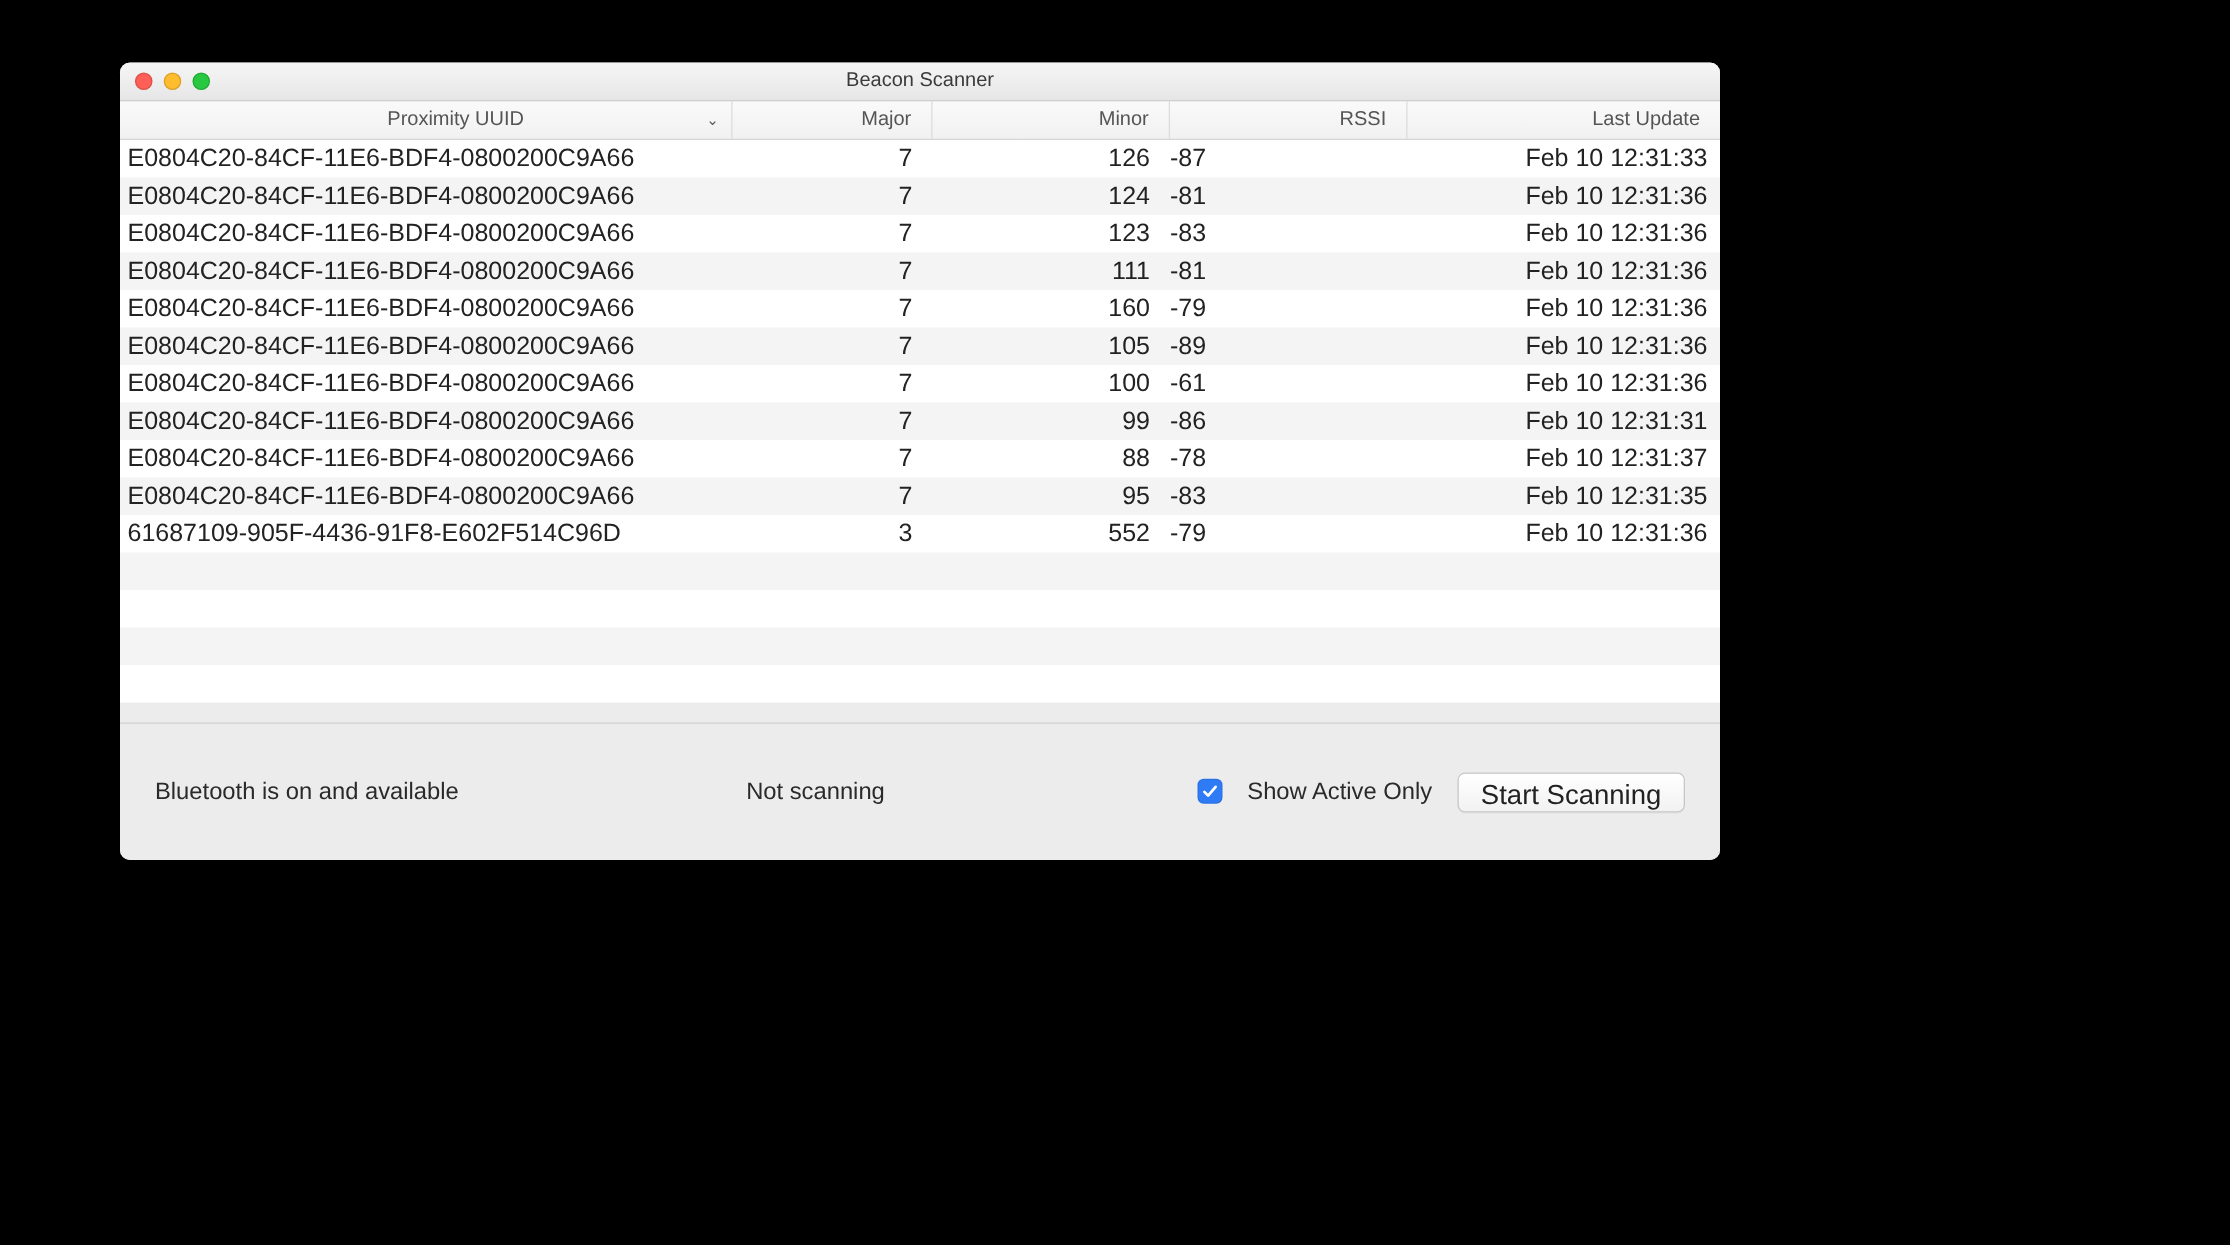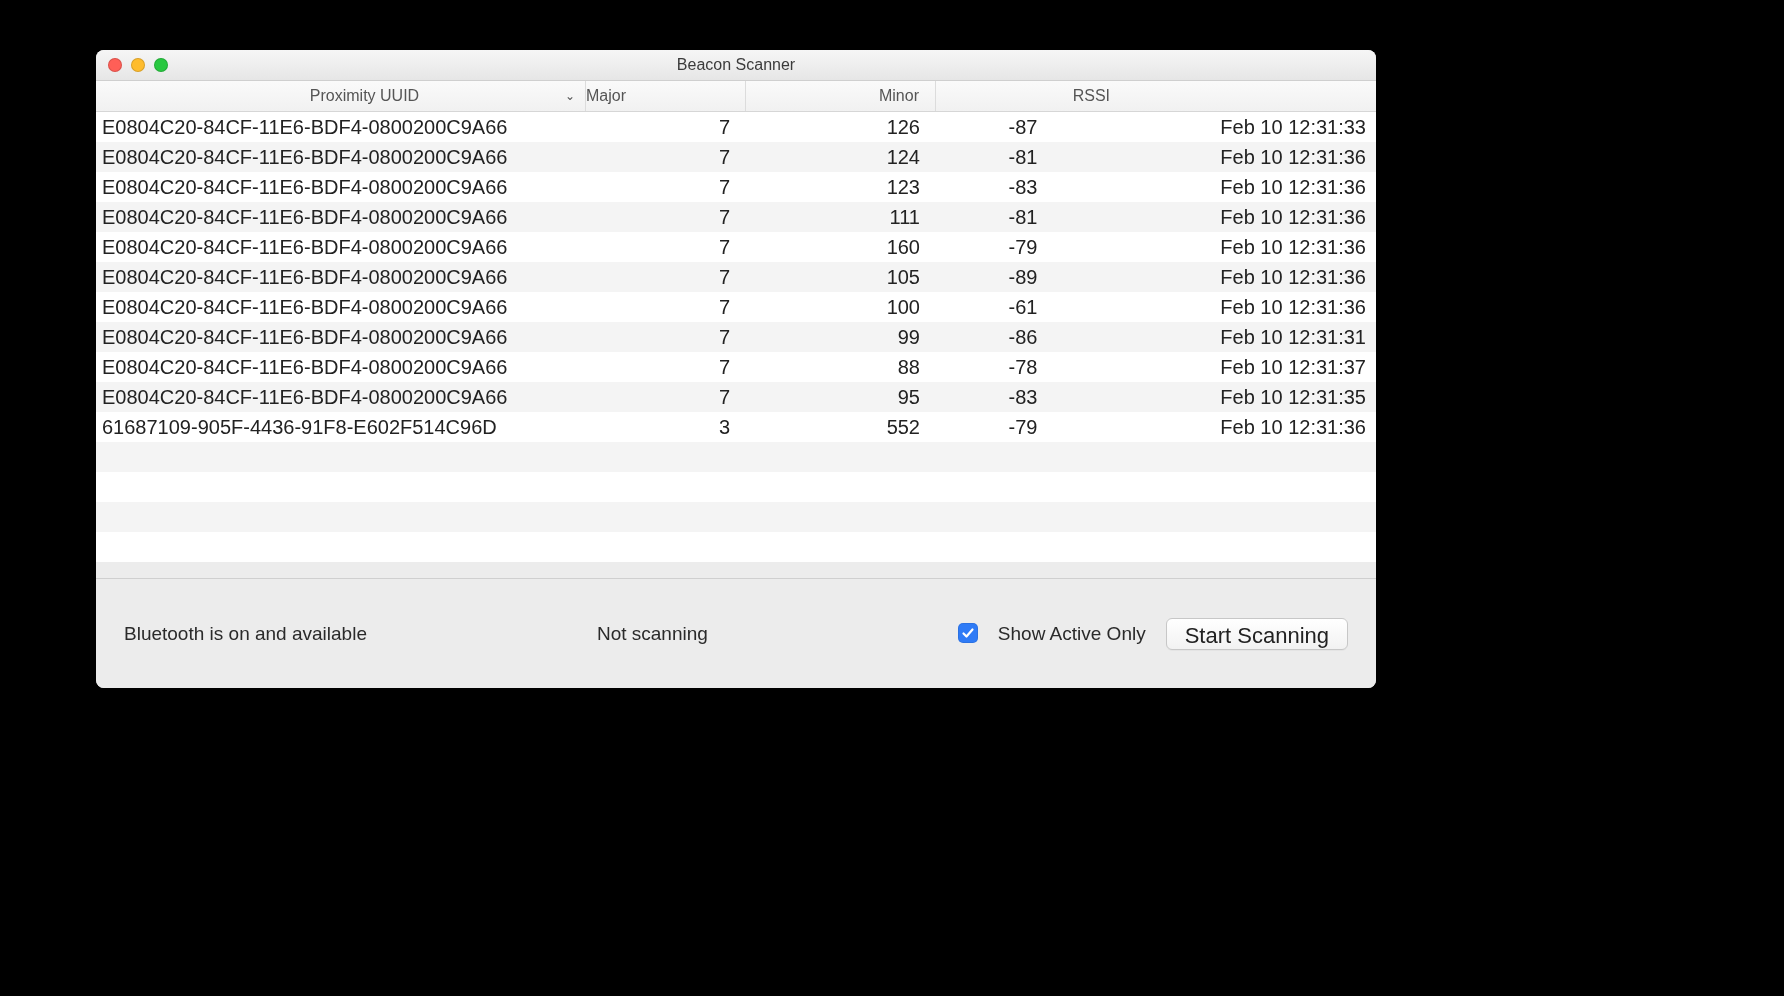--- a/index.html
+++ b/index.html
@@ -79,21 +79,21 @@
   .theader .col {
     position: relative;
     height: 100%;
     display: flex;
     align-items: center;
     box-sizing: border-box;
     border-right: 1px solid #dcdcdc;
   }
   .theader .col:last-child { border-right: none; }
   .col.uuid   { width: 490px; justify-content: center; padding-left: 48px; }
-  .col.major  { width: 160px; padding-right: 16px; }
+  .col.major  { width: 160px; justify-content: flex-end; padding-right: 16px; }
   .col.minor  { width: 190px; justify-content: flex-end; padding-right: 16px; }
   .col.rssi   { width: 190px; justify-content: flex-end; padding-right: 16px; }
   .col.last   { flex: 1;      justify-content: flex-end; padding-right: 16px; }
   .sort-ind {
     position: absolute;
     right: 10px;
     top: 50%;
     transform: translateY(-50%);
     font-size: 12px;
     color: #555;
@@ -113,21 +113,21 @@
     color: #222;
   }
   .trow.odd  { background: #f4f4f4; }
   .trow.even { background: #ffffff; }
   .trow .cell {
     box-sizing: border-box;
   }
   .cell.uuid  { width: 490px; padding-left: 6px; text-align: left; }
   .cell.major { width: 160px; padding-right: 16px; text-align: right; }
   .cell.minor { width: 190px; padding-right: 16px; text-align: right; }
-  .cell.rssi  { width: 190px; padding-right: 16px; text-align: center; }
+  .cell.rssi  { width: 190px; padding-right: 16px; text-align: left; }
   .cell.last  { flex: 1;      padding-right: 10px; text-align: right; }
 
   
   .footer {
     flex: 0 0 110px;
     height: 110px;
     border-top: 1px solid #cfcfcf;
     background: #ececec;
     display: flex;
     align-items: center;
@@ -193,20 +193,23 @@
         <span class="sort-ind">⌄</span>
       </div>
       <div class="col major">
         <span>Major</span>
       </div>
       <div class="col minor">
         <span>Minor</span>
       </div>
       <div class="col rssi">
         <span>RSSI</span>
+      </div>
+      <div class="col last">
+        <span>Last Update</span>
       </div>
     </div>
 
     <div class="tbody" id="tbody">
         <div class="trow even">
           <div class="cell uuid">E0804C20-84CF-11E6-BDF4-0800200C9A66</div>
           <div class="cell major">7</div>
           <div class="cell minor">126</div>
           <div class="cell rssi">-87</div>
           <div class="cell last">Feb 10 12:31:33</div>

